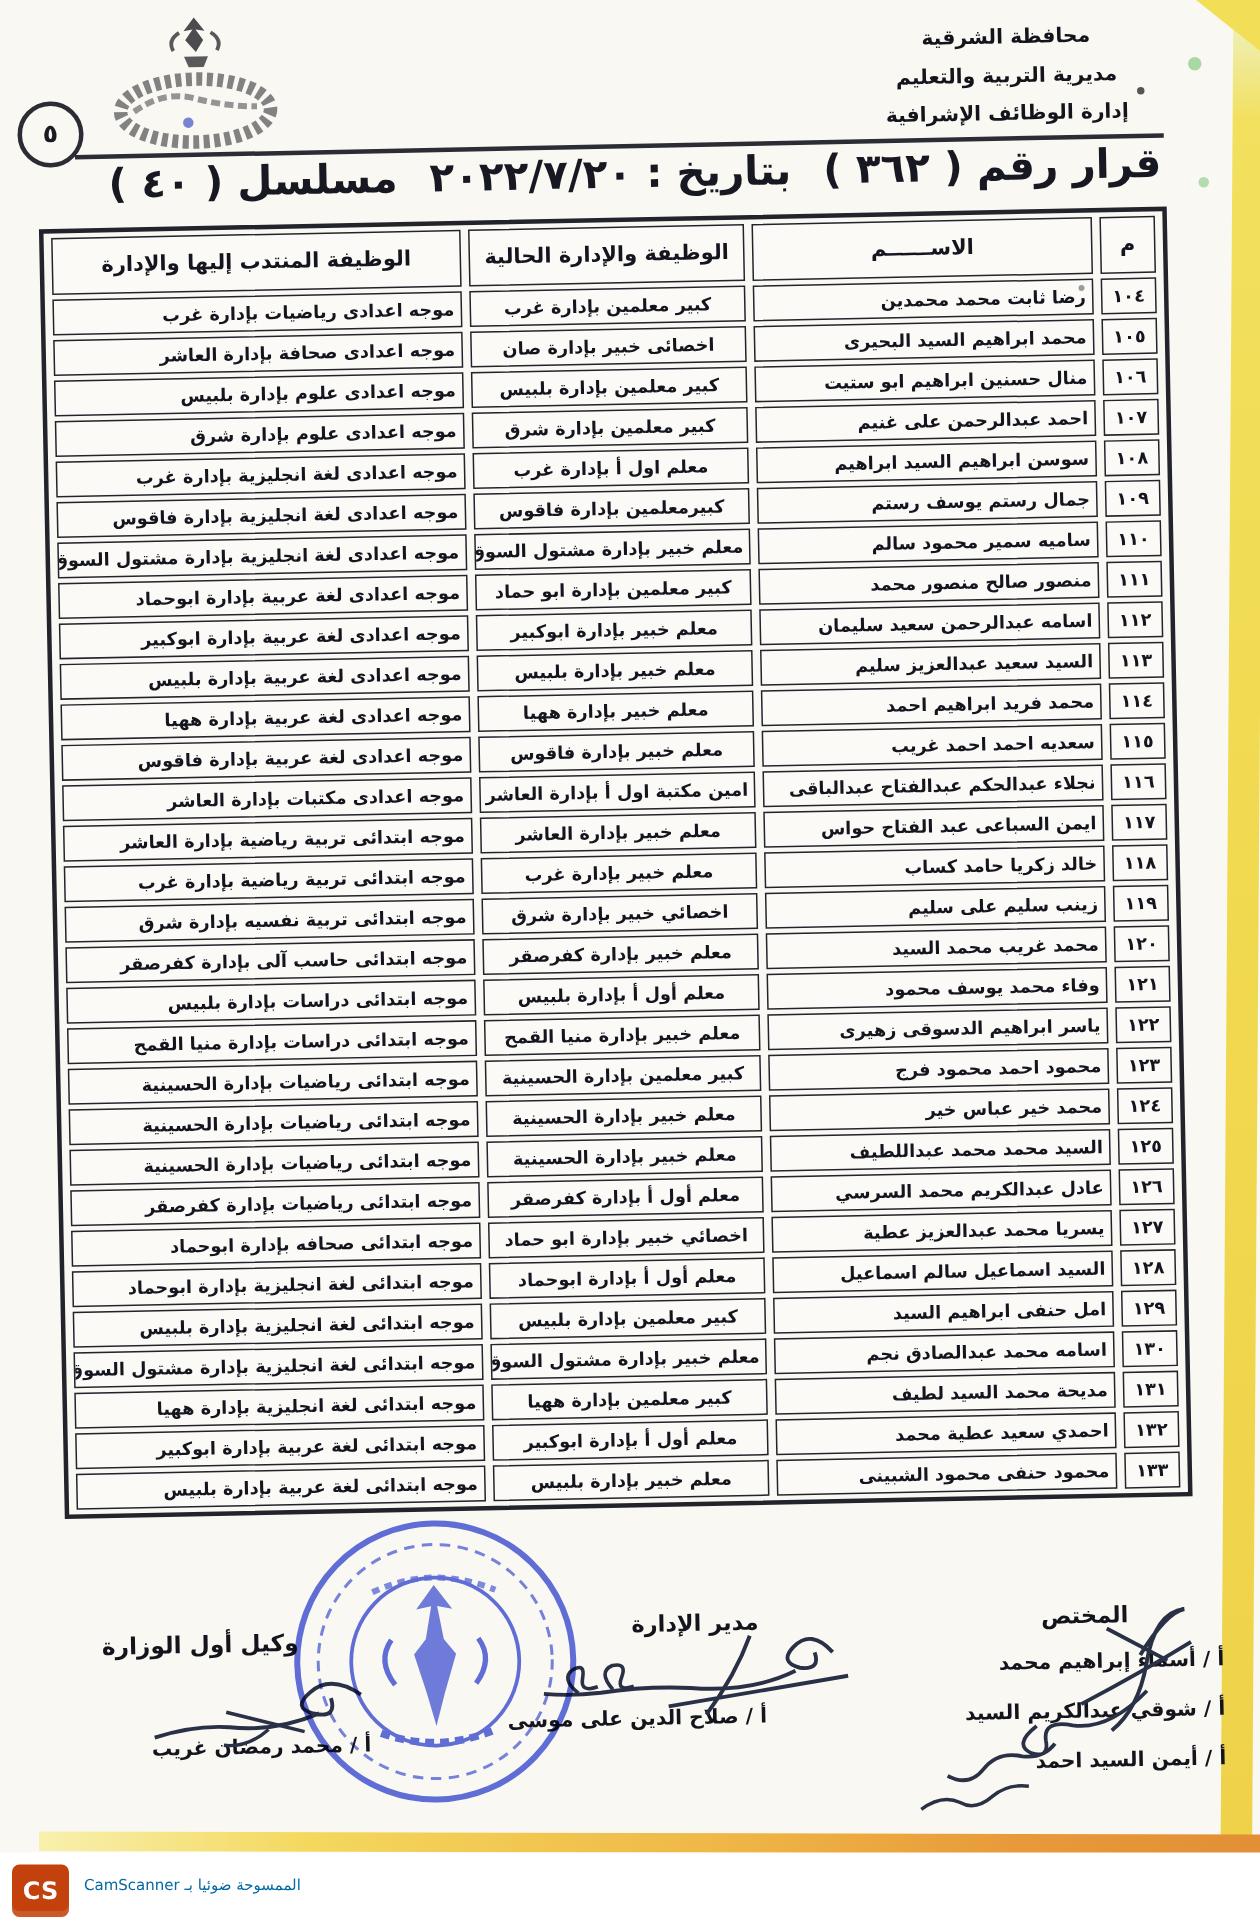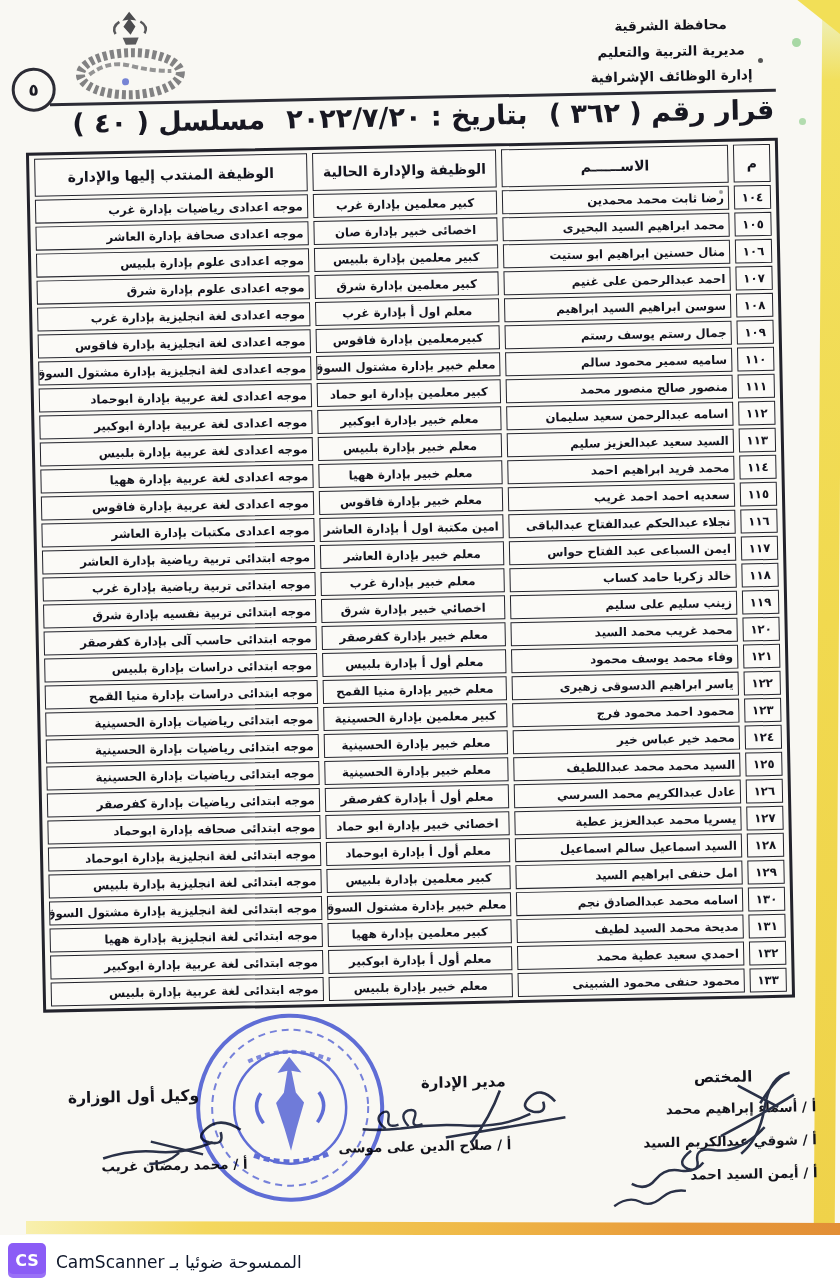--- a/index.html
+++ b/index.html
@@ -66,25 +66,25 @@
   .sig-undersecretary{left:42px;top:1082px;width:280px;font-size:13.5px;}
   .sig-undersecretary .heading{font-size:15.5px;text-align:left;margin-left:16px;}
   .sig-undersecretary .name{margin-top:52px;white-space:nowrap;text-align:left;margin-left:48px;}
   .ink{position:absolute;pointer-events:none;}
 
   .stamp{position:absolute;left:181px;top:1006px;width:198px;height:198px;
     opacity:.82;mix-blend-mode:multiply;}
 
   
   .cs-badge{position:absolute;left:8px;top:1243px;width:38px;height:35px;
-    background:#8b5cf6;border-radius:5px;color:#fff;font-size:16px;font-weight:bold;
+    background:#c2410c;border-radius:5px;color:#fff;font-size:16px;font-weight:bold;
     display:flex;align-items:center;justify-content:center;
     box-shadow:inset 0 -4px 0 #ffffff22;}
   .cs-text{position:absolute;left:56px;top:1252px;direction:rtl;
-    color:#0f172a;font-size:17px;white-space:nowrap;}
+    color:#0369a1;font-size:10px;white-space:nowrap;}
 </style>
 </head>
 <body>
 
 <div class="paper"></div>
 
 <div class="edge-right"></div>
 <div class="corner-tr"></div>
 <div class="speck" style="left:792px;top:38px;width:9px;height:9px;background:#a8d8a4;"></div>
 <div class="speck" style="left:799px;top:118px;width:7px;height:7px;background:#b2dcae;"></div>

